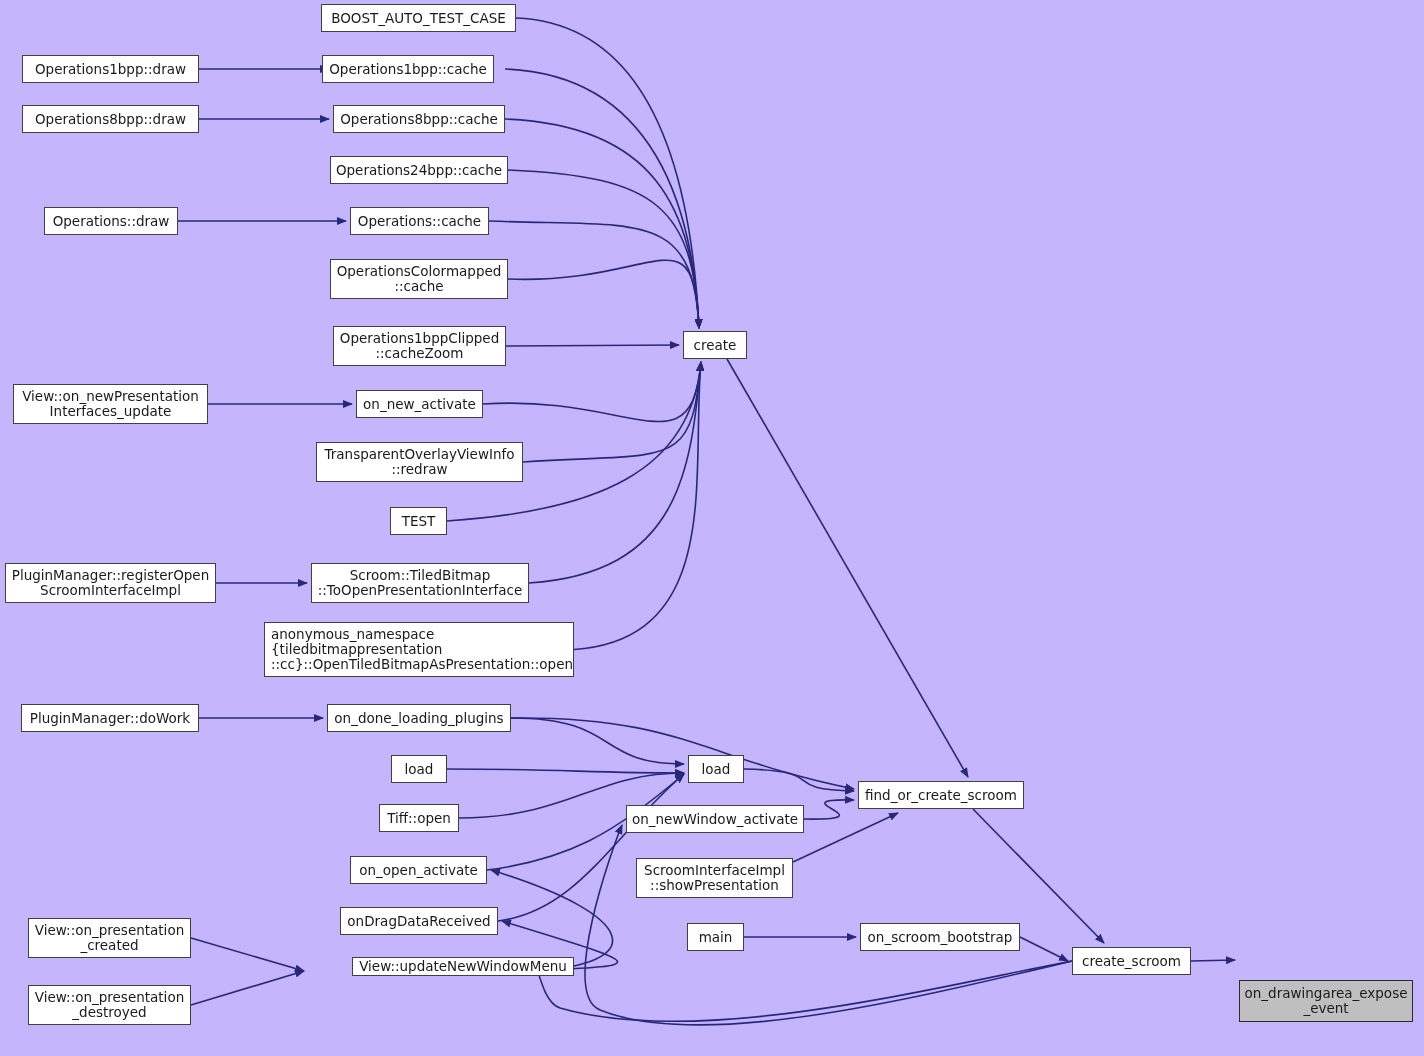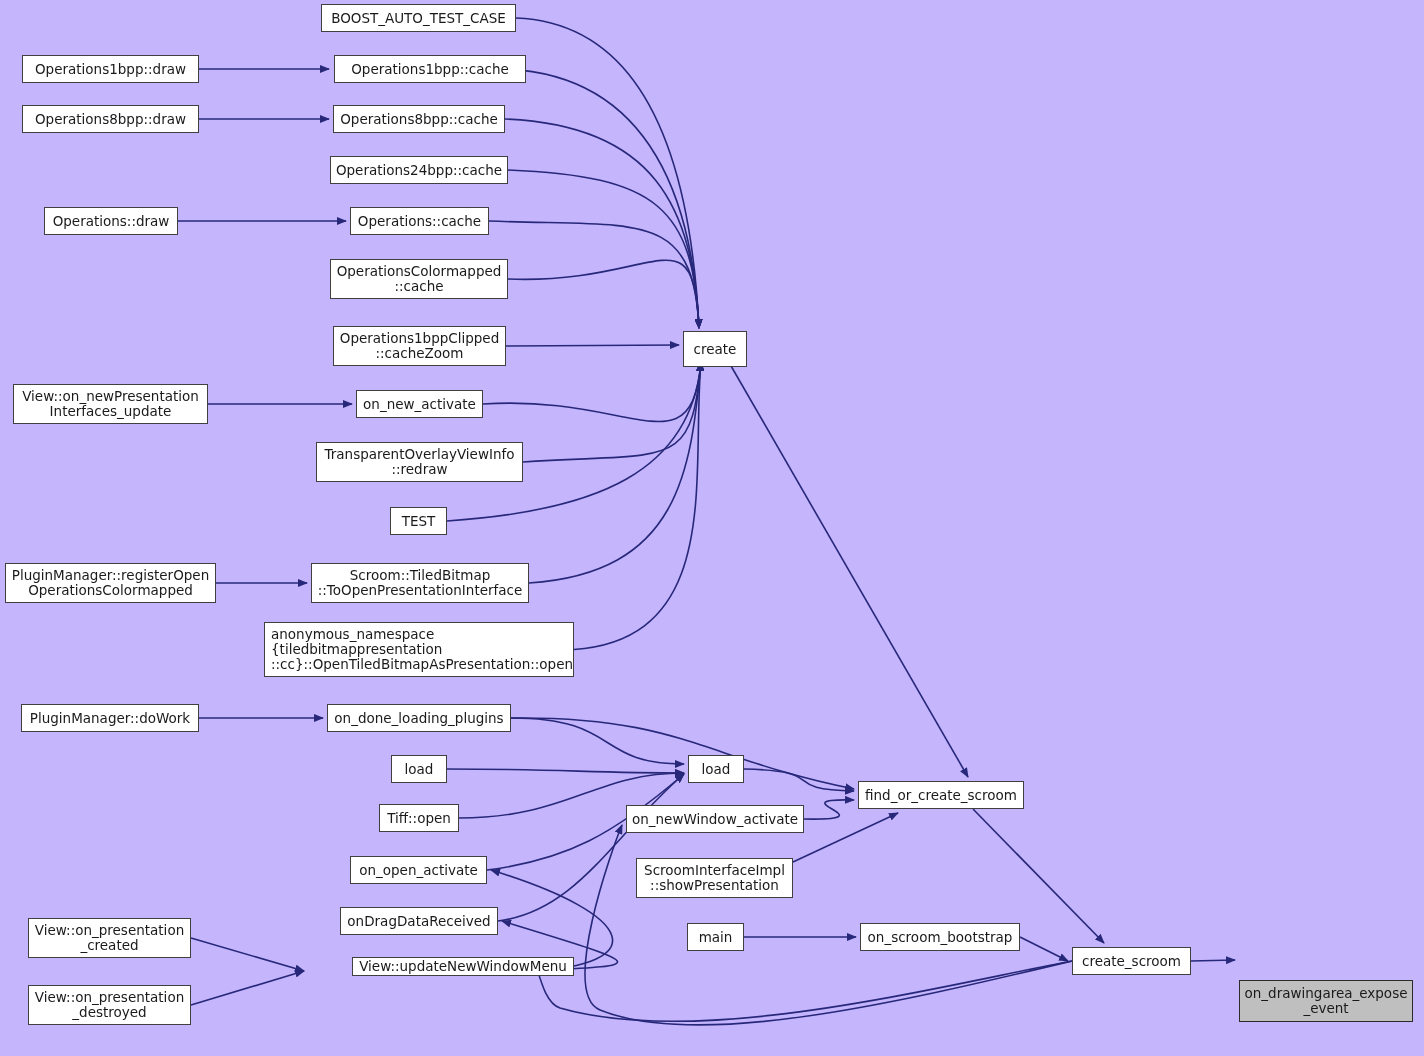--- a/index.html
+++ b/index.html
@@ -94,38 +94,38 @@
         <path d="M191,1005 L 304,971" marker-end="url(#ah)"></path>
         <path d="M530,971 C 650,965 641,916 491,870" marker-end="url(#ah)"></path>
         <path d="M530,971 C 650,965 652,967 502,921" marker-end="url(#ah)"></path>
         <path d="M1191,961 L 1235,960" marker-end="url(#ah)"></path>
       </g>
   </svg>
 
   <div id="node-layer">
       <div class="node" style="left: 321px; top: 4px; width: 195px; height: 28px;">BOOST_AUTO_TEST_CASE</div>
       <div class="node" style="left: 22px; top: 55px; width: 177px; height: 28px;">Operations1bpp::draw</div>
-      <div class="node" style="left: 334px; top: 55px; width: 192px; height: 28px;">Operations1bpp::cache</div>
+      <div class="node" style="left: 322px; top: 55px; width: 172px; height: 28px;">Operations1bpp::cache</div>
       <div class="node" style="left: 22px; top: 105px; width: 177px; height: 28px;">Operations8bpp::draw</div>
       <div class="node" style="left: 333px; top: 105px; width: 172px; height: 28px;">Operations8bpp::cache</div>
       <div class="node" style="left: 330px; top: 156px; width: 178px; height: 28px; text-align: center;">Operations24bpp::cache</div>
       <div class="node" style="left: 44px; top: 207px; width: 134px; height: 28px;">Operations::draw</div>
       <div class="node" style="left: 350px; top: 207px; width: 139px; height: 28px;">Operations::cache</div>
       <div class="node" style="left: 330px; top: 259px; width: 178px; height: 40px;">OperationsColormapped
 ::cache</div>
       <div class="node" style="left: 333px; top: 326px; width: 173px; height: 40px;">Operations1bppClipped
 ::cacheZoom</div>
       <div class="node" style="left: 13px; top: 384px; width: 195px; height: 40px;">View::on_newPresentation
 Interfaces_update</div>
       <div class="node" style="left: 356px; top: 390px; width: 127px; height: 28px;">on_new_activate</div>
       <div class="node" style="left: 316px; top: 442px; width: 207px; height: 40px;">TransparentOverlayViewInfo
 ::redraw</div>
       <div class="node" style="left: 390px; top: 507px; width: 57px; height: 28px;">TEST</div>
       <div class="node" style="left: 5px; top: 563px; width: 211px; height: 40px;">PluginManager::registerOpen
-OperationsColormapped</div>
+ScroomInterfaceImpl</div>
       <div class="node" style="left: 311px; top: 563px; width: 218px; height: 40px;">Scroom::TiledBitmap
 ::ToOpenPresentationInterface</div>
       <div class="node lft" style="left: 264px; top: 622px; width: 310px; height: 55px;">anonymous_namespace
 {tiledbitmappresentation
 ::cc}::OpenTiledBitmapAsPresentation::open</div>
       <div class="node" style="left: 21px; top: 704px; width: 178px; height: 28px;">PluginManager::doWork</div>
       <div class="node" style="left: 327px; top: 704px; width: 184px; height: 28px;">on_done_loading_plugins</div>
       <div class="node" style="left: 391px; top: 755px; width: 56px; height: 28px;">load</div>
       <div class="node" style="left: 688px; top: 755px; width: 56px; height: 28px;">load</div>
       <div class="node" style="left: 379px; top: 804px; width: 80px; height: 28px;">Tiff::open</div>
@@ -134,19 +134,19 @@
       <div class="node" style="left: 636px; top: 858px; width: 157px; height: 40px;">ScroomInterfaceImpl
 ::showPresentation</div>
       <div class="node" style="left: 340px; top: 907px; width: 158px; height: 28px;">onDragDataReceived</div>
       <div class="node" style="left: 28px; top: 918px; width: 163px; height: 40px;">View::on_presentation
 _created</div>
       <div class="node" style="left: 308px; top: 957px; width: 222px; height: 19px; margin-left: 44px;">View::updateNewWindowMenu</div>
       <div class="node" style="left: 28px; top: 985px; width: 163px; height: 40px;">View::on_presentation
 _destroyed</div>
       <div class="node" style="left: 687px; top: 923px; width: 57px; height: 28px;">main</div>
       <div class="node" style="left: 860px; top: 923px; width: 160px; height: 28px;">on_scroom_bootstrap</div>
-      <div class="node" style="left: 683px; top: 331px; width: 64px; height: 36px;">create</div>
+      <div class="node" style="left: 683px; top: 331px; width: 64px; height: 28px;">create</div>
       <div class="node" style="left: 858px; top: 781px; width: 166px; height: 28px;">find_or_create_scroom</div>
       <div class="node" style="left: 1072px; top: 947px; width: 119px; height: 28px;">create_scroom</div>
       <div class="node hl" style="left: 1239px; top: 939px; width: 174px; height: 42px;">on_drawingarea_expose
 _event</div>
     </div>
 </div>
 
 </body></html>

